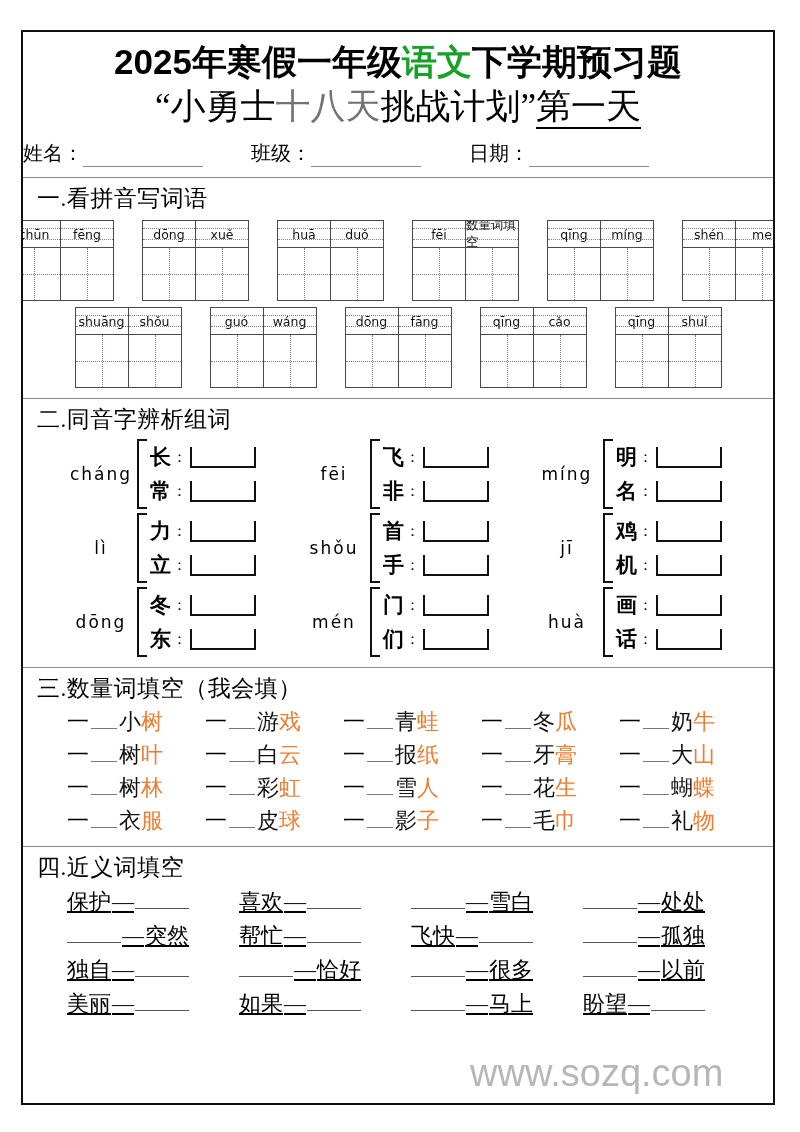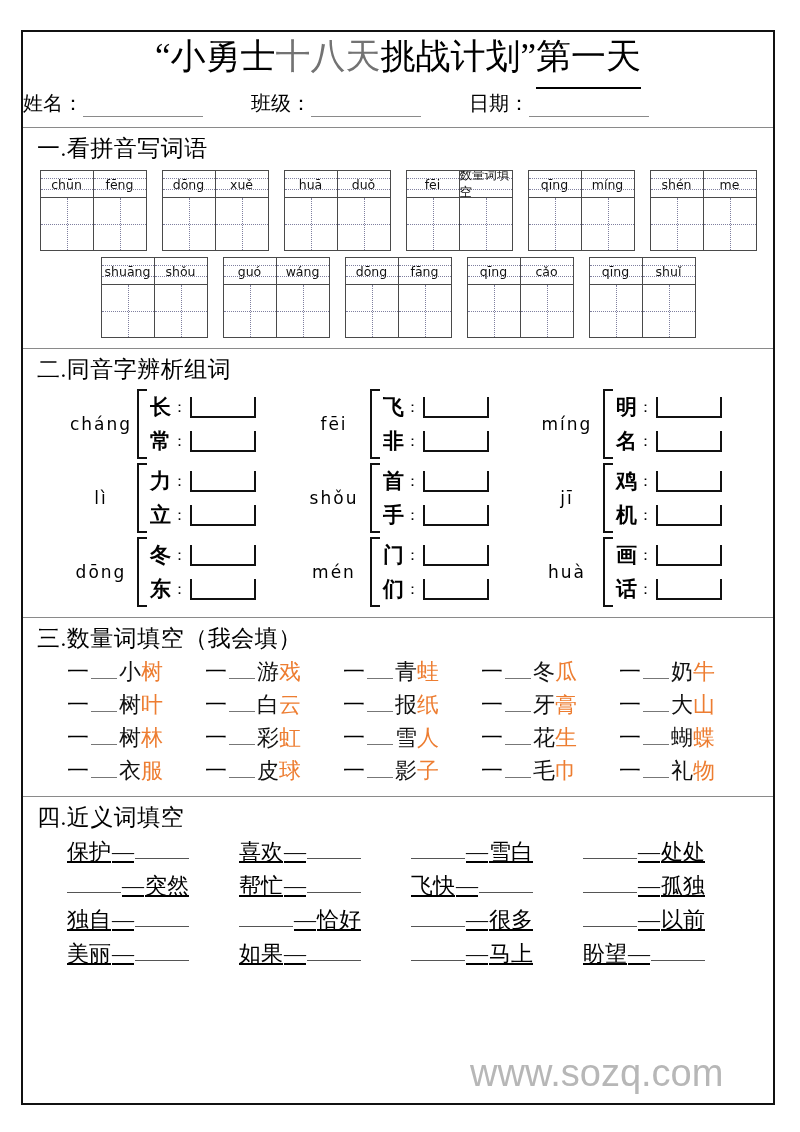--- a/index.html
+++ b/index.html
@@ -41,21 +41,21 @@
   }
   .title-green { color: #17a127; }
   .title-sub {
     text-align: center;
     font-size: 35px;
     line-height: 1.2;
     margin-top: 4px;
     white-space: nowrap;
   }
   .title-red { color: #737373; }
-  .u-line { border-bottom: 2px solid #000; padding-bottom: 11px; }
+  .u-line { border-bottom: 2px solid #000; padding-bottom: 1px; }
 
   .meta-row {
     display: flex;
     justify-content: flex-start;
     align-items: flex-end;
     gap: 48px;
     margin-top: 12px;
     font-size: 20px;
   }
   .meta-item { display: flex; align-items: flex-end; white-space: nowrap; }
@@ -79,21 +79,21 @@
     font-size: 23px;
     font-weight: normal;
     margin: 5px 0 2px 14px;
     letter-spacing: 0.5px;
   }
 
   
   .grid-row {
     display: flex;
     justify-content: center;
-    gap: 15px;
+    gap: 28px;
     margin-top: 6px;
   }
   .word-grid {
     display: flex;
     border: 1.2px solid #4a4a4a;
   }
   .cell-col {
     width: 52px;
     border-right: 1.2px solid #4a4a4a;
   }
@@ -239,20 +239,23 @@
     white-space: nowrap;
     z-index: 5;
     pointer-events: none;
   }
 </style>
 </head>
 <body>
 
 <div class="page">
 
+  <div class="title-main">
+    <span>2025年寒假一年级</span><span class="title-green">语文</span><span>下学期预习题</span>
+  </div>
 
   <div class="title-sub">
     <span>“小勇士</span><span class="title-red">十八天</span><span>挑战计划”</span><span class="u-line">第一天</span>
   </div>
 
   <div class="meta-row">
     <div class="meta-item">
       <span class="meta-label">姓名：</span>
       <span class="blank-line bl-120"></span>
     </div>

